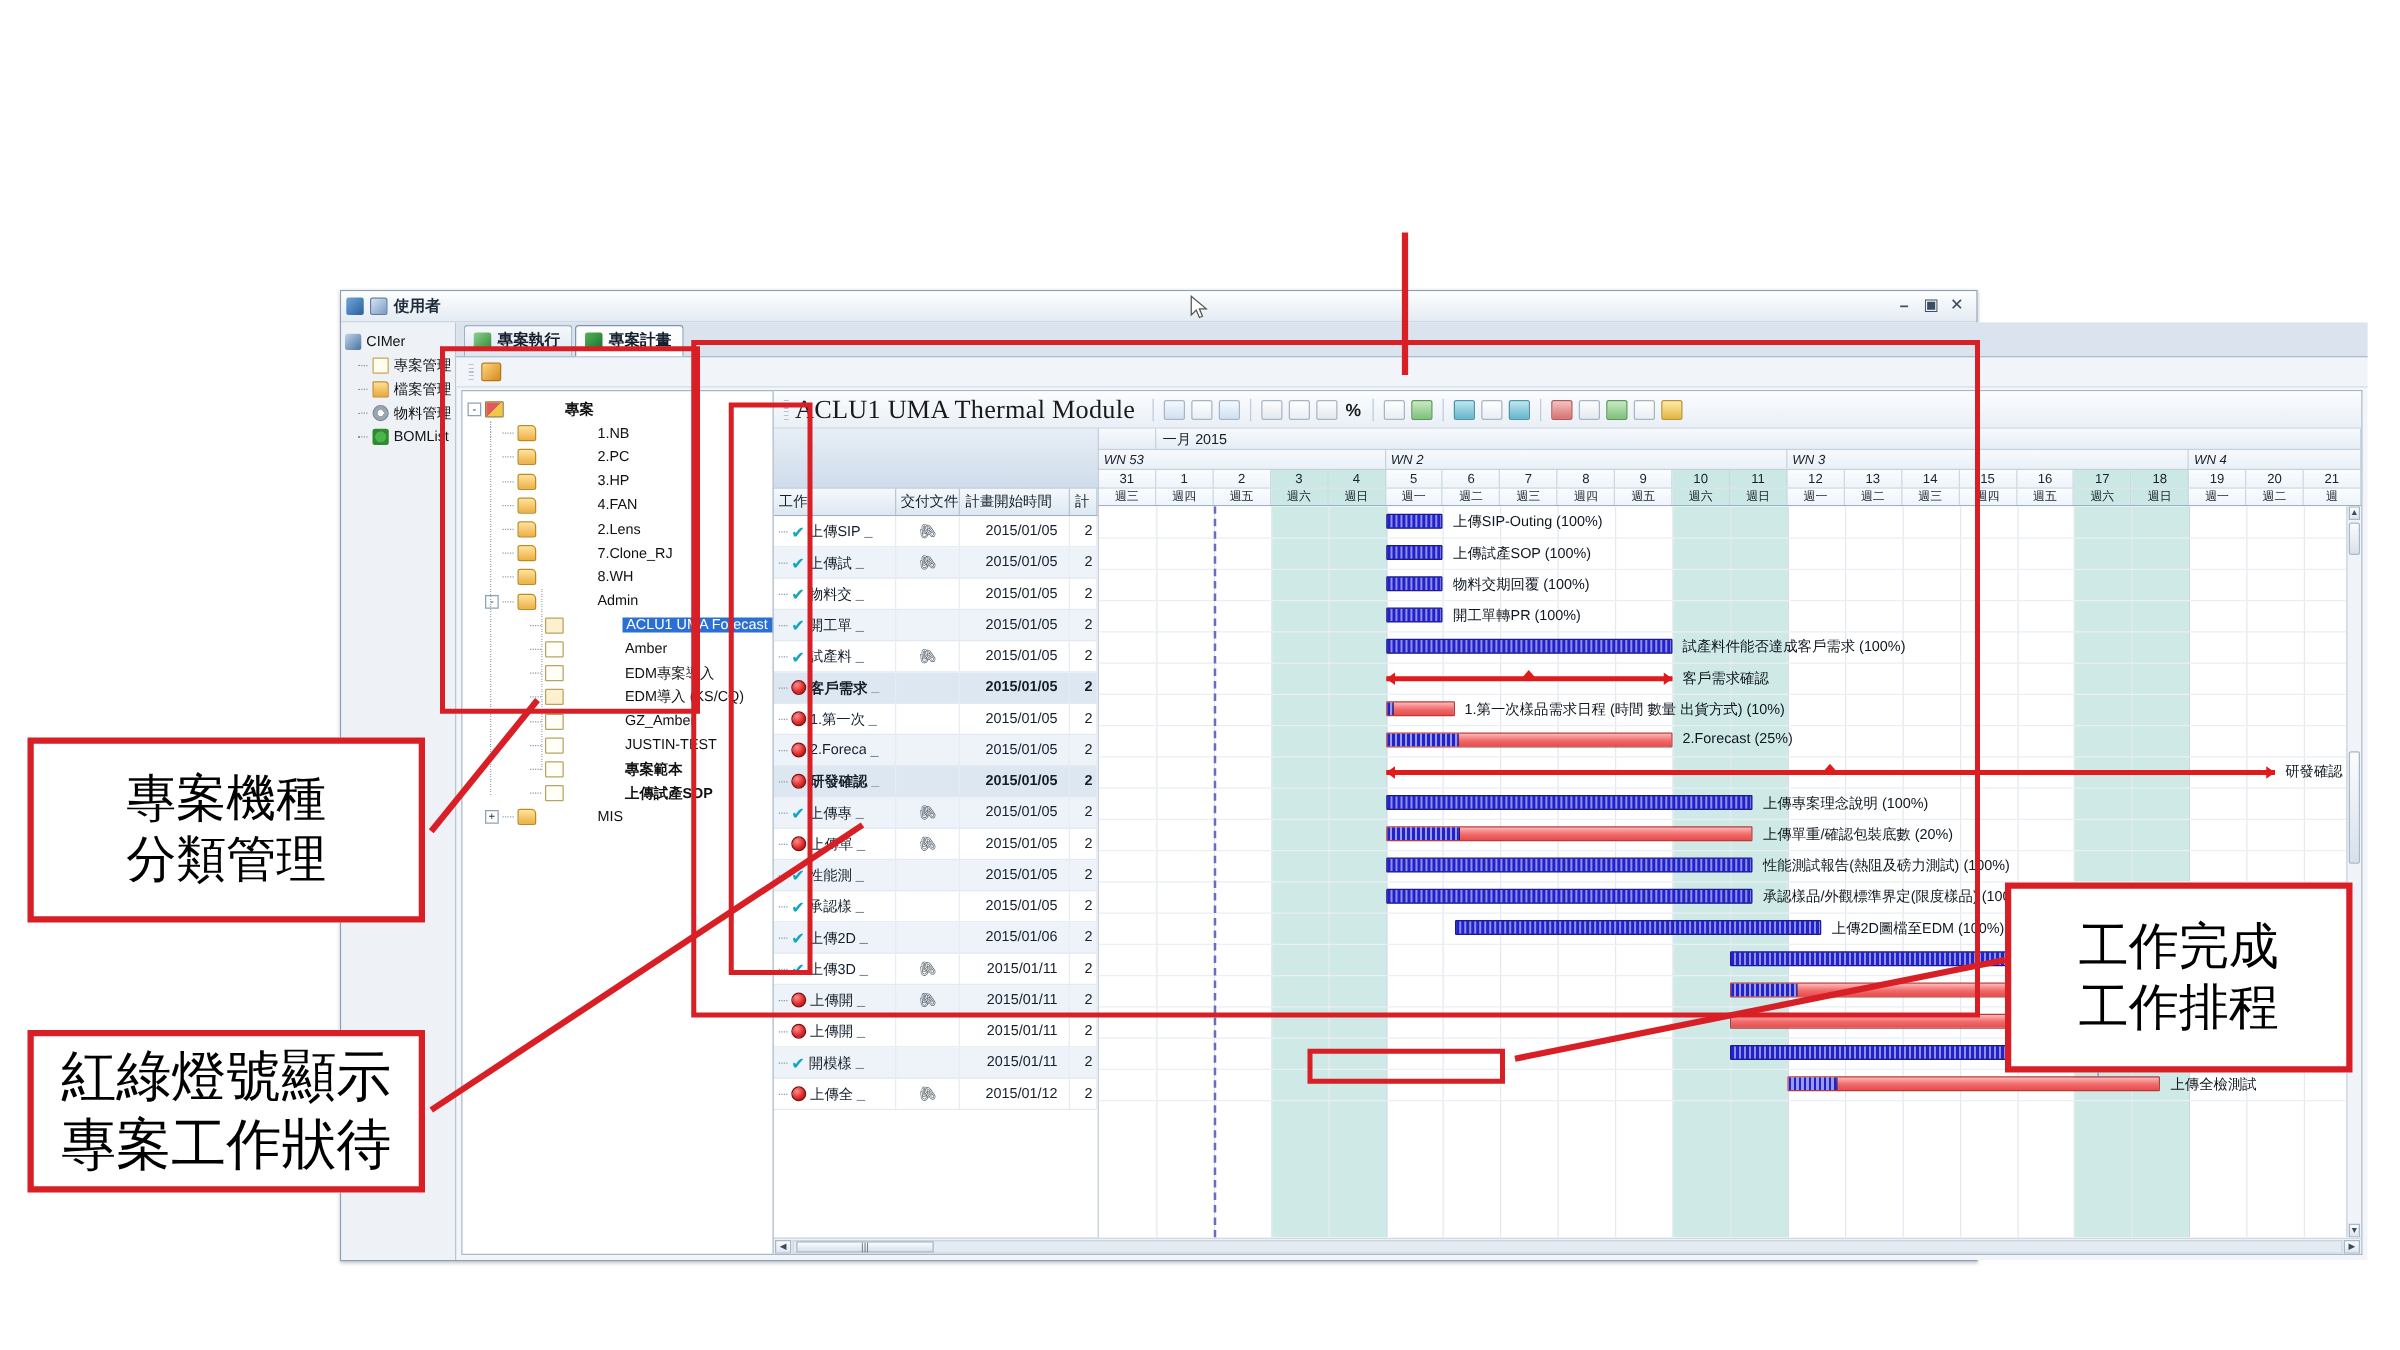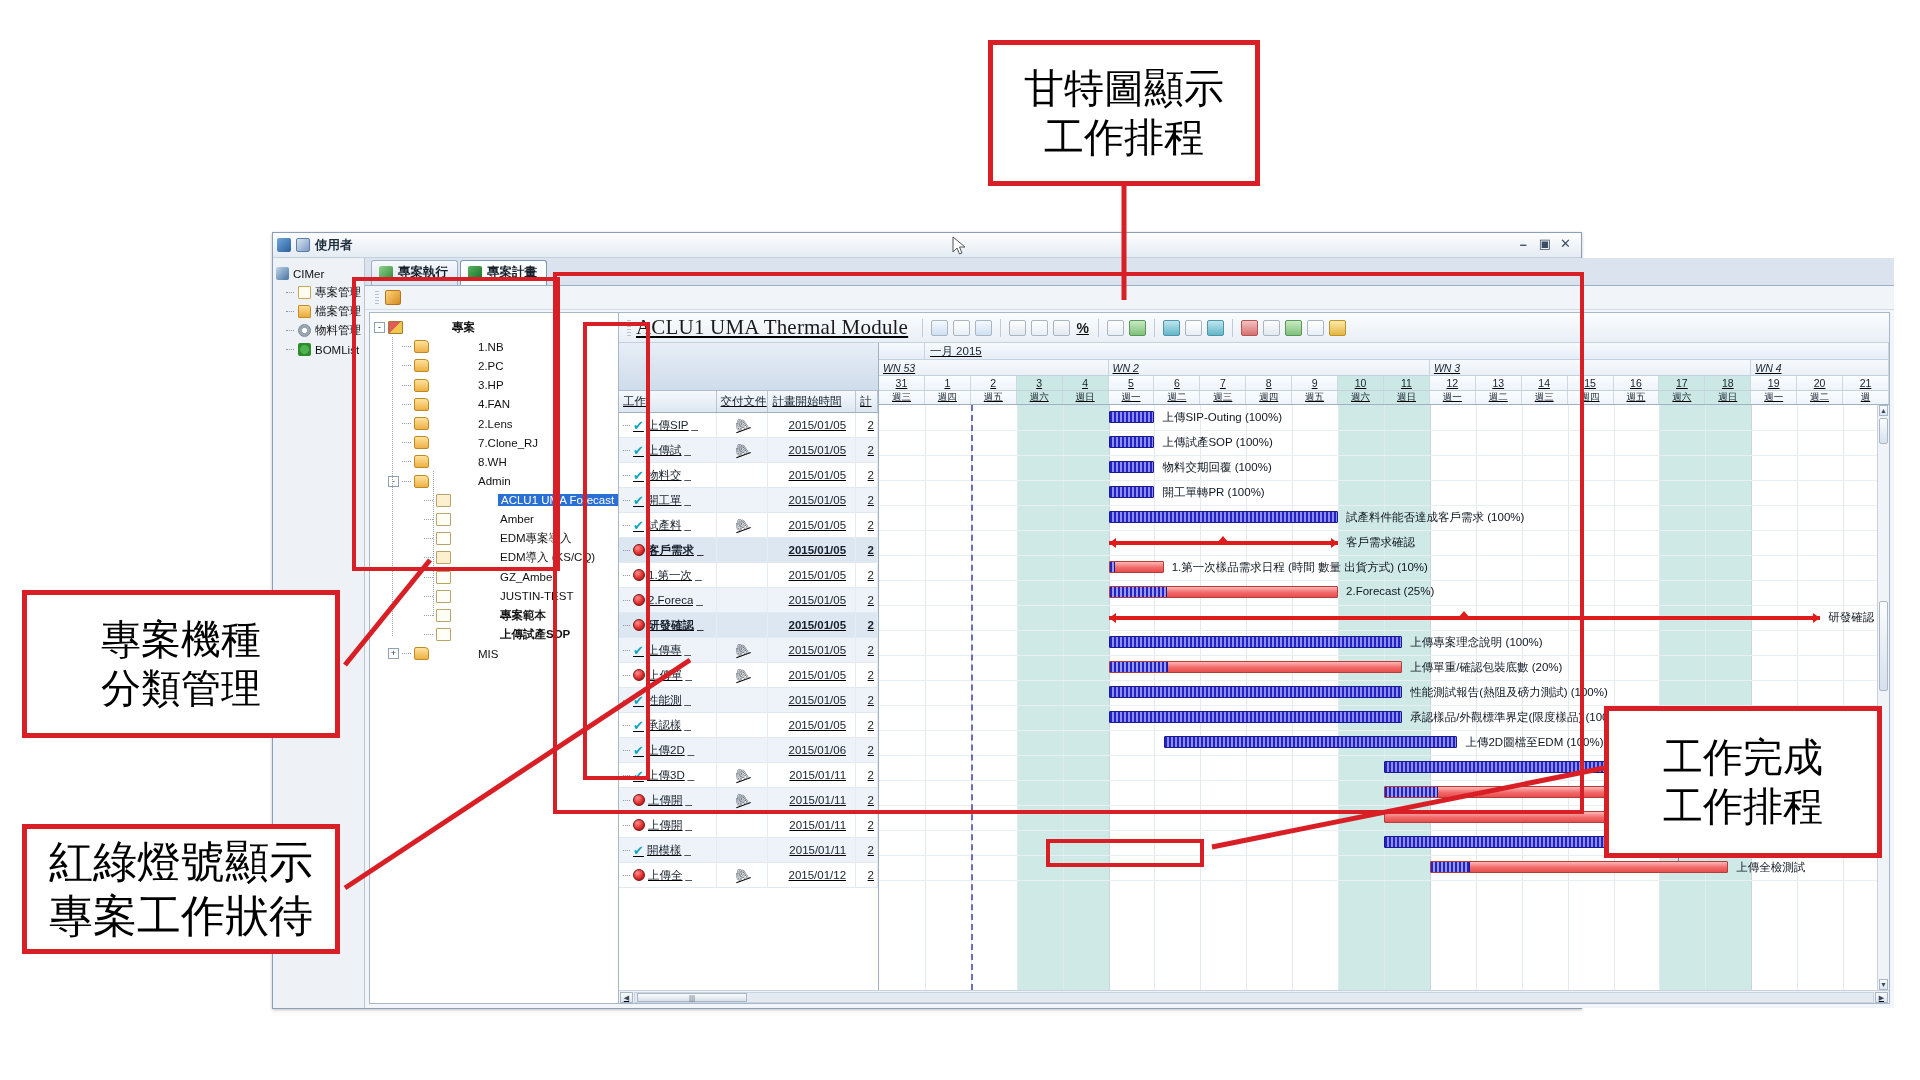--- a/index.html
+++ b/index.html
@@ -130,21 +130,21 @@
   .pt-lbl.sel { background:#2c6fd4; color:#fff; padding:0 3px; }
   .pt-lbl.bold { font-weight:bold; }
   .pt-dash { width:9px;height:1px;border-top:1px dotted #94a0ad; flex:0 0 9px;}
   .pt-vline { position:absolute; width:1px; background:
      repeating-linear-gradient(#9aa5b2 0 1px, transparent 1px 2px); }
 
   
   #ganttpanel {
     flex:1; display:flex; flex-direction:column;
     background:#fff; border:1px solid #a9b8c8; border-left:none;
-    min-width:0; overflow:hidden;text-decoration:underline;
+    min-width:0; overflow:hidden;
   }
   #projhdr {
     height: 30px; display:flex; align-items:center; gap:5px;
     padding-left:8px; background: linear-gradient(#fbfdff,#e9eff6);
     border-bottom:1px solid #c5d1de;
   }
   #projhdr .vgrip { width:4px;height:16px;background:
      repeating-linear-gradient(#b7c3d1 0 1px, transparent 1px 3px);}
   #projtitle {
     font-family: "Liberation Serif","DejaVu Serif", serif;
@@ -278,24 +278,20 @@
 
 <div id="root">
 
   <svg id="leaders" viewBox="0 0 1920 1080">
     <line x1="1124" y1="186" x2="1124" y2="300" stroke="#d81f26" stroke-width="5"></line>
     <path d="M345 665 L430 560" stroke="#d81f26" stroke-width="5" fill="none"></path>
     <path d="M345 888 L690 660" stroke="#d81f26" stroke-width="5" fill="none"></path>
     <path d="M1604 768 L1212 847" stroke="#d81f26" stroke-width="5" fill="none"></path>
   </svg>
 
-  <div class="callout" id="callout-gantt">
-    <span>甘特圖顯示</span>
-    <span>工作排程</span>
-  </div>
   <div class="callout" id="callout-tree">
     <span>專案機種</span>
     <span>分類管理</span>
   </div>
   <div class="callout" id="callout-status">
     <span>紅綠燈號顯示</span>
     <span>專案工作狀待</span>
   </div>
   <div class="callout" id="callout-pct">
     <span>工作完成</span>

